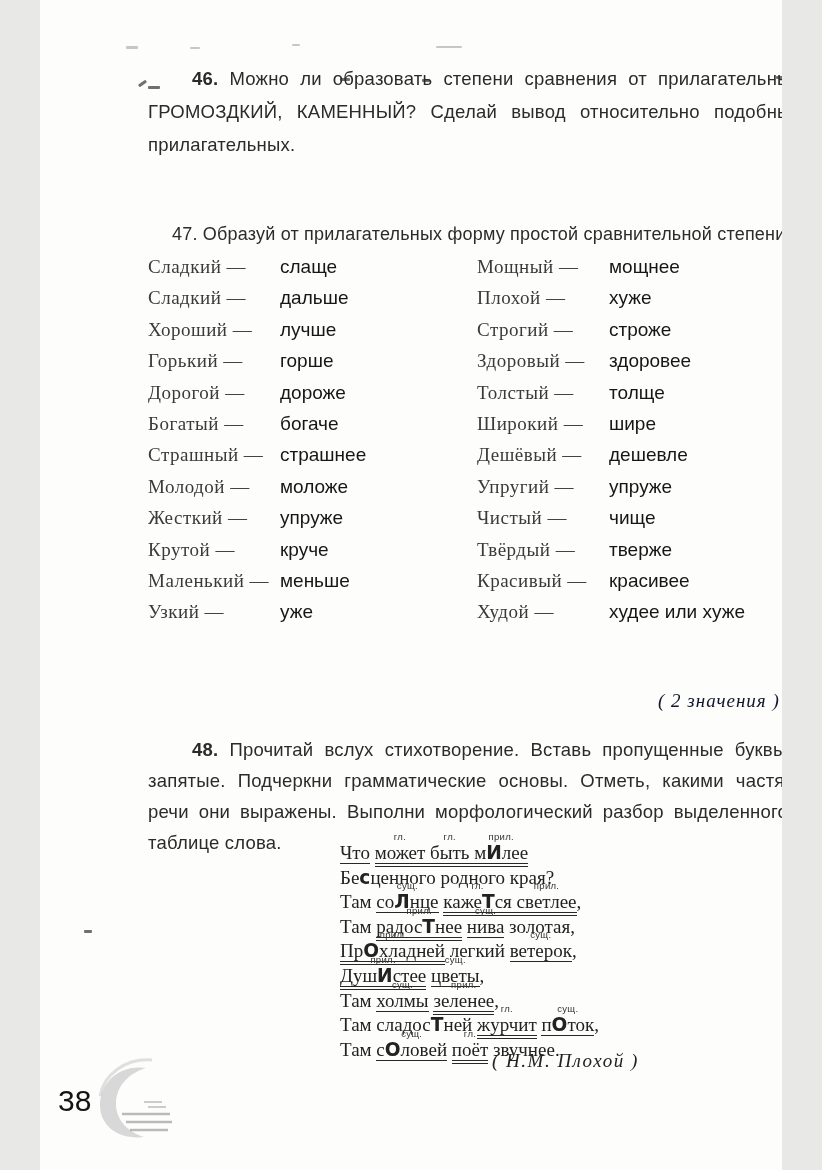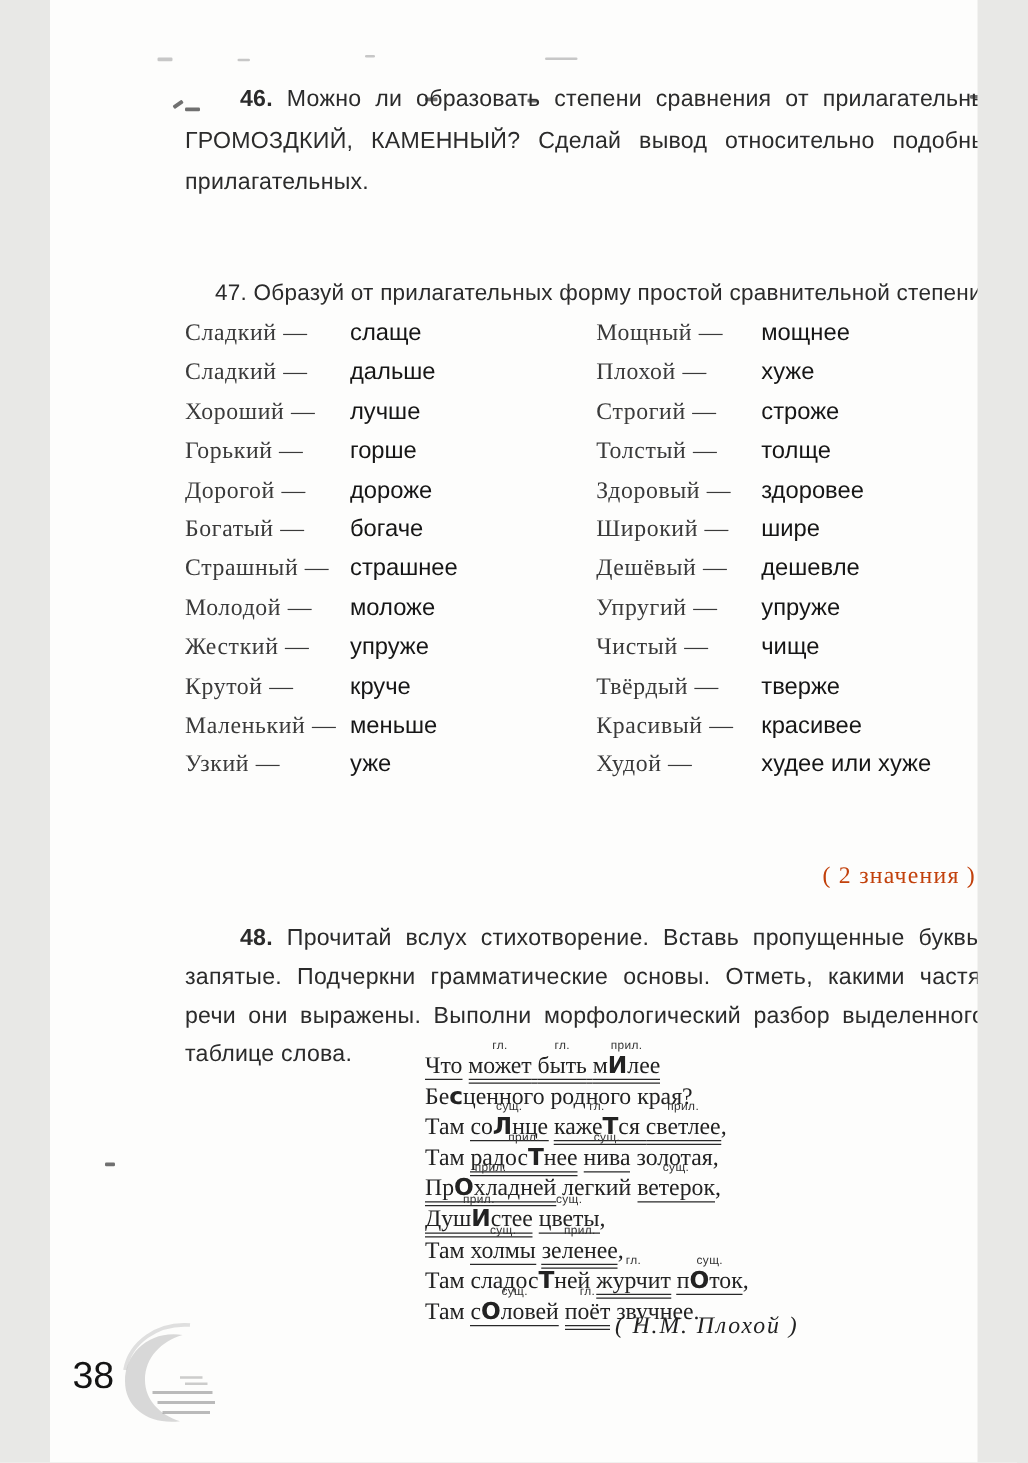--- a/index.html
+++ b/index.html
@@ -36,22 +36,22 @@
   .pair{ height:31.4px; display:flex; align-items:flex-start; }
   .wd{
     font-family:"Liberation Serif", serif; font-size:19px; color:#3a3a3a;
     width:132px; flex:0 0 auto; letter-spacing:.5px; white-space:nowrap;
   }
   .an{
     font-family:"Liberation Sans", sans-serif; font-size:19px; color:#161616;
     white-space:nowrap;
   }
   .note{
-    position:absolute; left:618px; top:690px; 
-    font-size:19px; color:#c2410c; letter-spacing:1px; white-space:nowrap;
+    position:absolute; left:618px; top:690px; font-style:italic;
+    font-size:19px; color:#0f172a; letter-spacing:1px; white-space:nowrap;
   }
   
   .poem{ position:absolute; left:300px; top:842px; }
   .pline{
     position:relative; height:24.6px; white-space:pre;
     font-family:"Liberation Serif", serif; font-size:19px; color:#222;
   }
   .chunk{ position:relative; display:inline; }
   .su{ border-bottom:1.6px solid #282828; }
   .du{ border-bottom:4px double #282828; padding-bottom:0px; }
@@ -154,26 +154,26 @@
       </div>
       <div class="pair">
         <span class="wd">Плохой —</span>
         <span class="an">хуже</span>
       </div>
       <div class="pair">
         <span class="wd">Строгий —</span>
         <span class="an">строже</span>
       </div>
       <div class="pair">
+        <span class="wd">Здоровый —</span>
+        <span class="an">здоровее</span>
+      </div>
+      <div class="pair">
         <span class="wd">Толстый —</span>
         <span class="an">толще</span>
-      </div>
-      <div class="pair">
-        <span class="wd">Здоровый —</span>
-        <span class="an">здоровее</span>
       </div>
       <div class="pair">
         <span class="wd">Широкий —</span>
         <span class="an">шире</span>
       </div>
       <div class="pair">
         <span class="wd">Дешёвый —</span>
         <span class="an">дешевле</span>
       </div>
       <div class="pair">

